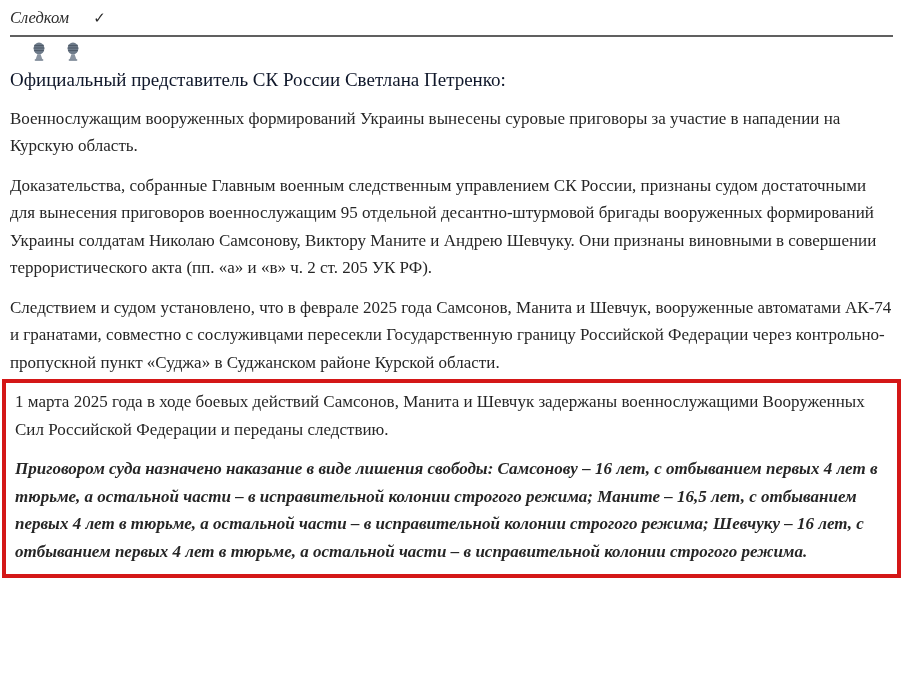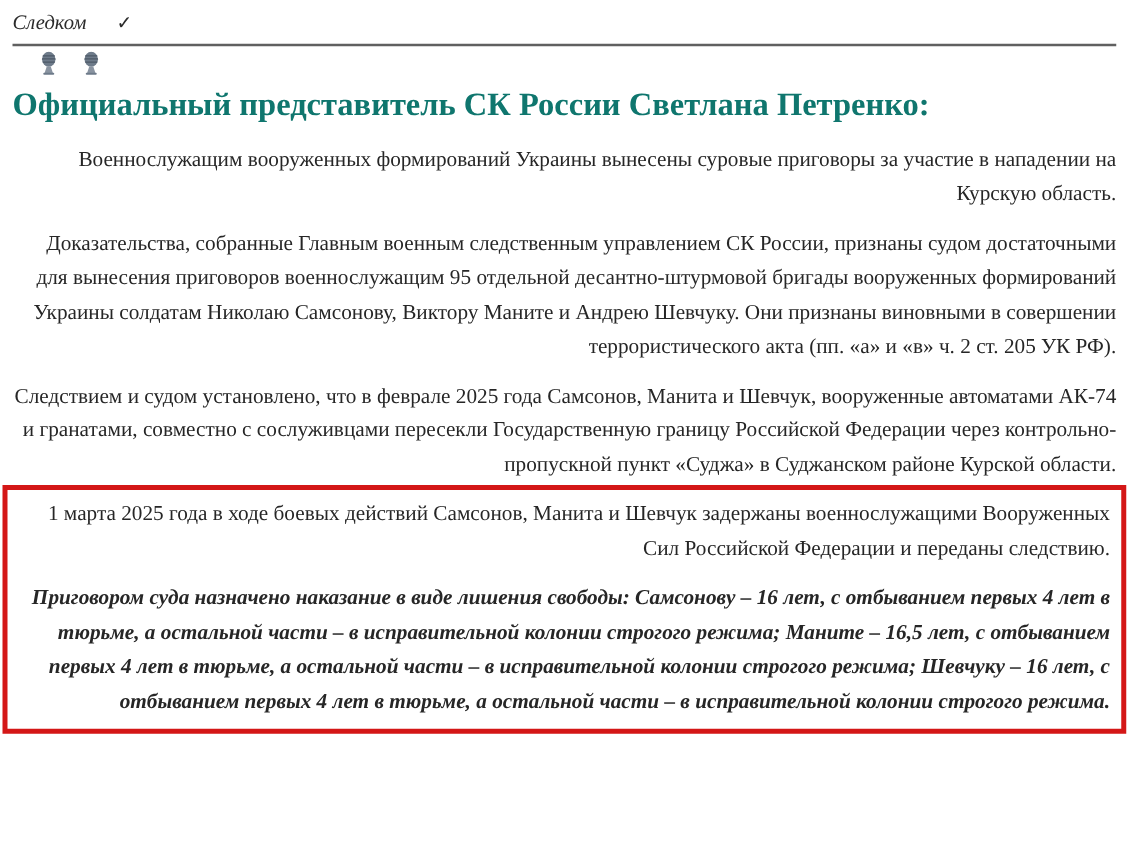--- a/index.html
+++ b/index.html
@@ -31,32 +31,31 @@
 
   .mic-row {
     display: flex;
     gap: 18px;
     margin: 2px 0 2px 21px;
     height: 19px;
     align-items: flex-end;
   }
 
   h1.headline {
-    font-size: 26px;
-    font-weight: bold;
-    color: #0f766e;
+    font-size: 19px;
+    font-weight: normal;
+    color: #0f172a;
     margin: 3px 0 13px 0;
     line-height: 1.25;
   }
 
   p.body-p {
     font-size: 17px;
     line-height: 27.5px;
     margin: 0 0 12px 0;
-    text-align: right;
   }
   p.no-gap { margin-bottom: 0; }
   p.italic { font-style: italic; }
 
   .highlight-box {
     border: 4px solid #d41717;
     margin: 3px -8px 21px -8px;
     padding: 5px 9px 9px 9px;
   }
   .highlight-box p.body-p:last-child { margin-bottom: 0; font-weight: bold; }

